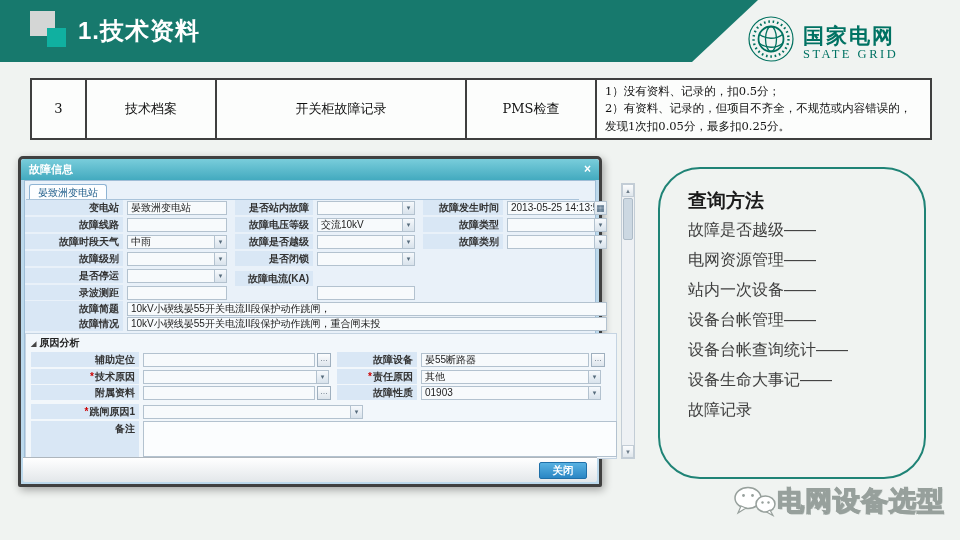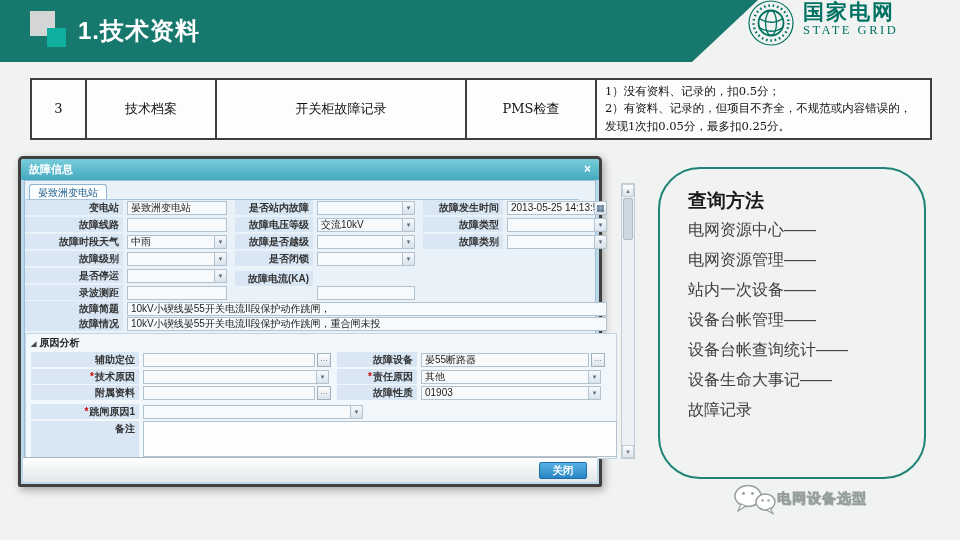--- a/index.html
+++ b/index.html
@@ -7,21 +7,21 @@
   body{font-family:"Liberation Sans",sans-serif;background:#fff}
   .slide{position:relative;width:960px;height:540px;background:#f0f3f1;overflow:hidden}
 
   
   .header{position:absolute;top:0;left:0;width:960px;height:62px;background:#17796d}
   .sq-back{position:absolute;left:30px;top:11px;width:25px;height:25px;background:#d4d6d5}
   .sq-front{position:absolute;left:47px;top:28px;width:19px;height:19px;background:#10b0a0}
   .header-title{position:absolute;left:78px;top:0;line-height:62px;font-size:24px;font-weight:bold;color:#fff;letter-spacing:1px}
   .corner{position:absolute;right:0;top:0;width:268px;height:62px;background:#f0f3f1;
           clip-path:polygon(66px 0,100% 0,100% 100%,0 100%);
-          display:flex;align-items:flex-start;padding-left:56px}
+          display:flex;align-items:flex-end;padding-left:56px}
   .emblem{flex:0 0 auto;margin-right:9px}
   .logo-cn{font-size:21px;font-weight:900;color:#007263;letter-spacing:2px;line-height:1.1}
   .logo-en{font-size:12.5px;font-weight:normal;color:#007263;letter-spacing:2.5px;font-family:"Liberation Serif",serif}
 
   
   .score-table{position:absolute;left:30px;top:78px;border-collapse:collapse;font-family:"DejaVu Serif","Liberation Serif",serif}
   .score-table td{border:2px solid #3f3f3f;background:#fcfdfc;font-size:13px;color:#111;
                   text-align:center;vertical-align:middle;height:56px}
   .score-table td.c-crit{text-align:left;font-size:11.5px;line-height:1.5;padding:3px 8px;vertical-align:top}
 
@@ -77,21 +77,21 @@
        background:linear-gradient(#58b2e2,#2a86c4);color:#fff;font-size:10.5px;font-weight:bold;
        font-family:"Liberation Sans",sans-serif;line-height:15px;text-align:center}
 
   
   .panel{position:absolute;left:658px;top:167px;width:268px;height:312px;border:2px solid #1f8376;border-radius:42px}
   .panel-title{position:absolute;left:28px;top:19px;font-size:19px;font-weight:bold;color:#1b1b1b}
   .panel-line{position:absolute;left:28px;font-size:16px;color:#3e3e3e;white-space:nowrap}
 
   
   .watermark{position:absolute;left:733px;top:483px;display:flex;align-items:center}
-  .wm-text{font-size:14px;font-weight:normal;letter-spacing:1px;color:#737373;
+  .wm-text{font-size:27px;font-weight:bold;letter-spacing:1px;color:#737373;
        -webkit-text-stroke:1.2px #97a09c;text-shadow:1px 1px 0 #b9c0bd}
 </style>
 </head>
 <body>
 
 <div class="slide">
 
   <div class="header">
     <div class="sq-back"></div>
     <div class="sq-front"></div>
@@ -208,21 +208,21 @@
       <div class="sb-dn">▼</div>
     </div>
 
     <div class="dlg-footer">
       <button class="btn-close">关闭</button>
     </div>
   </div>
 
   <div class="panel">
     <div class="panel-title">查询方法</div>
-    <div class="panel-line" style="top:51px">电网资源中心——</div>
+    <div class="panel-line" style="top:51px">故障是否越级——</div>
     <div class="panel-line" style="top:81px">电网资源管理——</div>
     <div class="panel-line" style="top:111px">站内一次设备——</div>
     <div class="panel-line" style="top:141px">设备台帐管理——</div>
     <div class="panel-line" style="top:171px">设备台帐查询统计——</div>
     <div class="panel-line" style="top:201px">设备生命大事记——</div>
     <div class="panel-line" style="top:231px">故障记录</div>
   </div>
 
   <div class="watermark">
     <svg width="44" height="32" viewBox="0 0 44 32">

